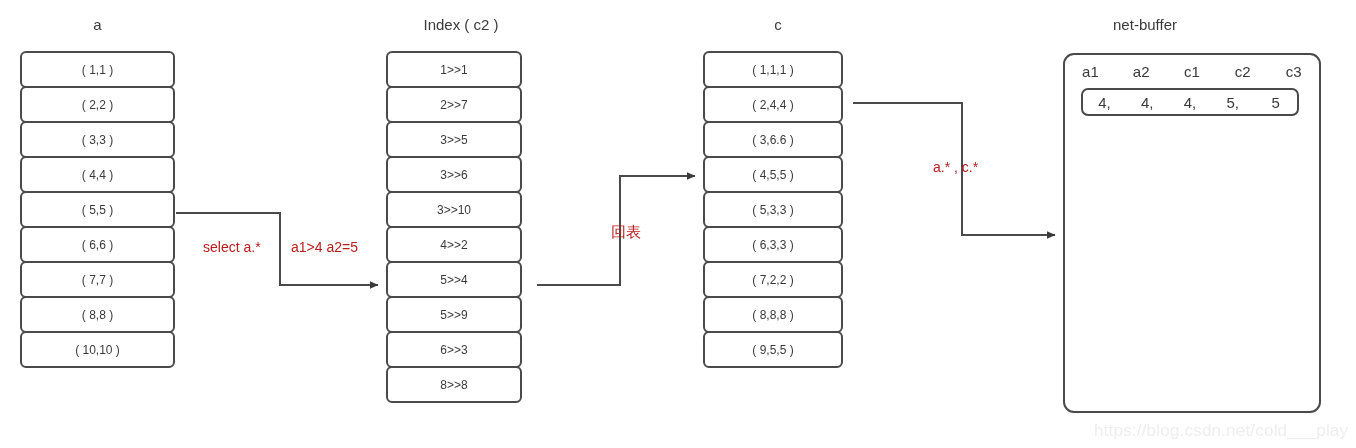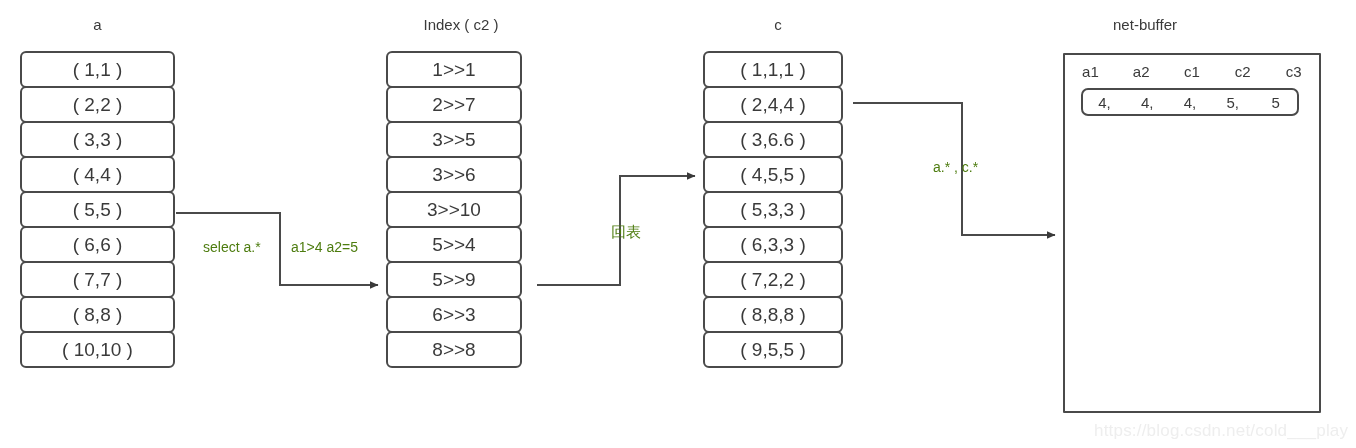--- a/index.html
+++ b/index.html
@@ -32,31 +32,31 @@
   .cell {
     box-sizing: border-box;
     border: 2px solid #4a4a4a;
     border-radius: 6px;
     background: #ffffff;
     height: 37px;
     margin-top: -2px;
     display: flex;
     align-items: center;
     justify-content: center;
-    font-size: 19px;
+    font-size: 12px;
     color: #3a3a3a;
     white-space: nowrap;
   }
   .cell:first-child { margin-top: 0; }
 
   .panel {
     position: absolute;
     box-sizing: border-box;
     border: 2px solid #4a4a4a;
-    border-radius: 1px;
+    border-radius: 11px;
     background: #ffffff;
     padding-left: 20px;
   }
   .nb-headers {
     position: absolute;
     top: 8px;
     left: 0;
     width: 100%;
     display: flex;
     font-size: 15px;
@@ -89,21 +89,21 @@
     position: absolute;
     left: 0;
     top: 0;
     width: 1356px;
     height: 448px;
     pointer-events: none;
   }
   .note {
     position: absolute;
     font-size: 14px;
-    color: #4d7c0f;
+    color: #b91c1c;
     white-space: nowrap;
     line-height: 16px;
   }
   .note.cjk {
     font-size: 15px;
   }
   .watermark {
     position: absolute;
     font-size: 17px;
     color: #eeeeee;
@@ -129,20 +129,21 @@
       <div class="cell">( 10,10 )</div>
     </div>
 
   <div class="col-title" style="left:386px; top:16px; width:150px;">Index ( c2 )</div>
   <div class="stack" id="stack-index" style="left:386px; top:51px; width:136px;">
       <div class="cell">1&gt;&gt;1</div>
       <div class="cell">2&gt;&gt;7</div>
       <div class="cell">3&gt;&gt;5</div>
       <div class="cell">3&gt;&gt;6</div>
       <div class="cell">3&gt;&gt;10</div>
+      <div class="cell">4&gt;&gt;2</div>
       <div class="cell">5&gt;&gt;4</div>
       <div class="cell">5&gt;&gt;9</div>
       <div class="cell">6&gt;&gt;3</div>
       <div class="cell">8&gt;&gt;8</div>
     </div>
 
   <div class="col-title" style="left:703px; top:16px; width:150px;">c</div>
   <div class="stack" id="stack-c" style="left:703px; top:51px; width:140px;">
       <div class="cell">( 1,1,1 )</div>
       <div class="cell">( 2,4,4 )</div>

